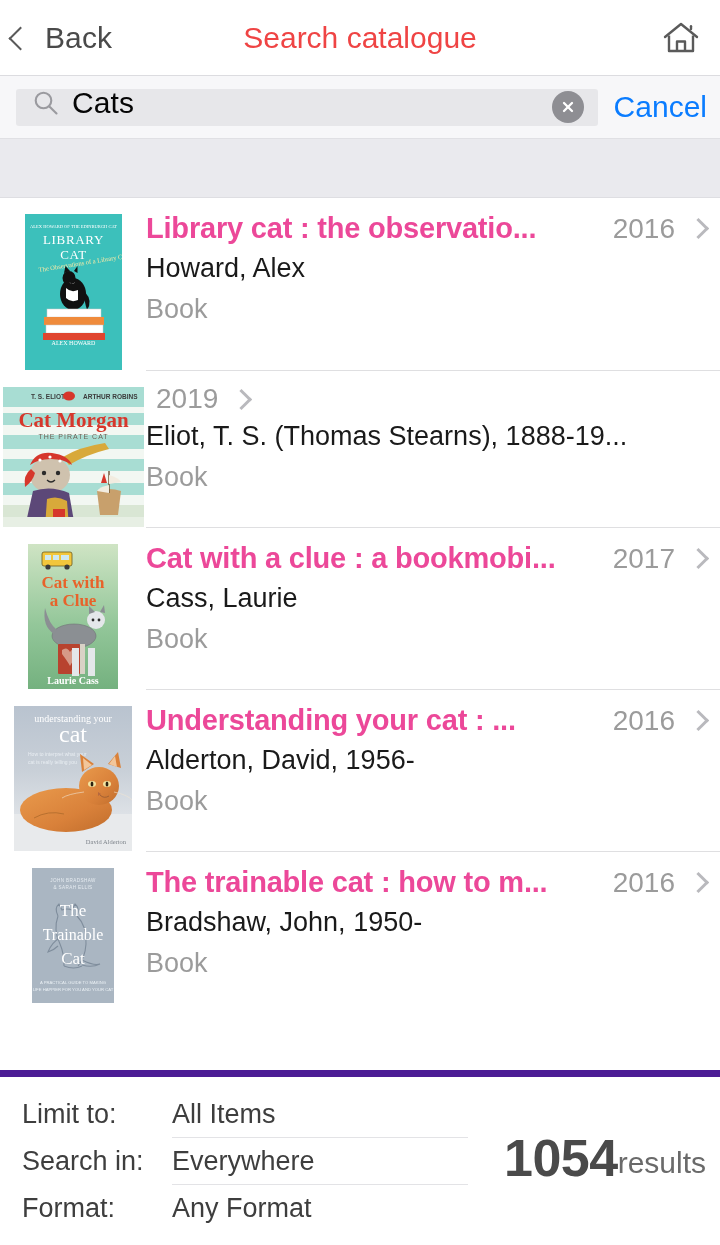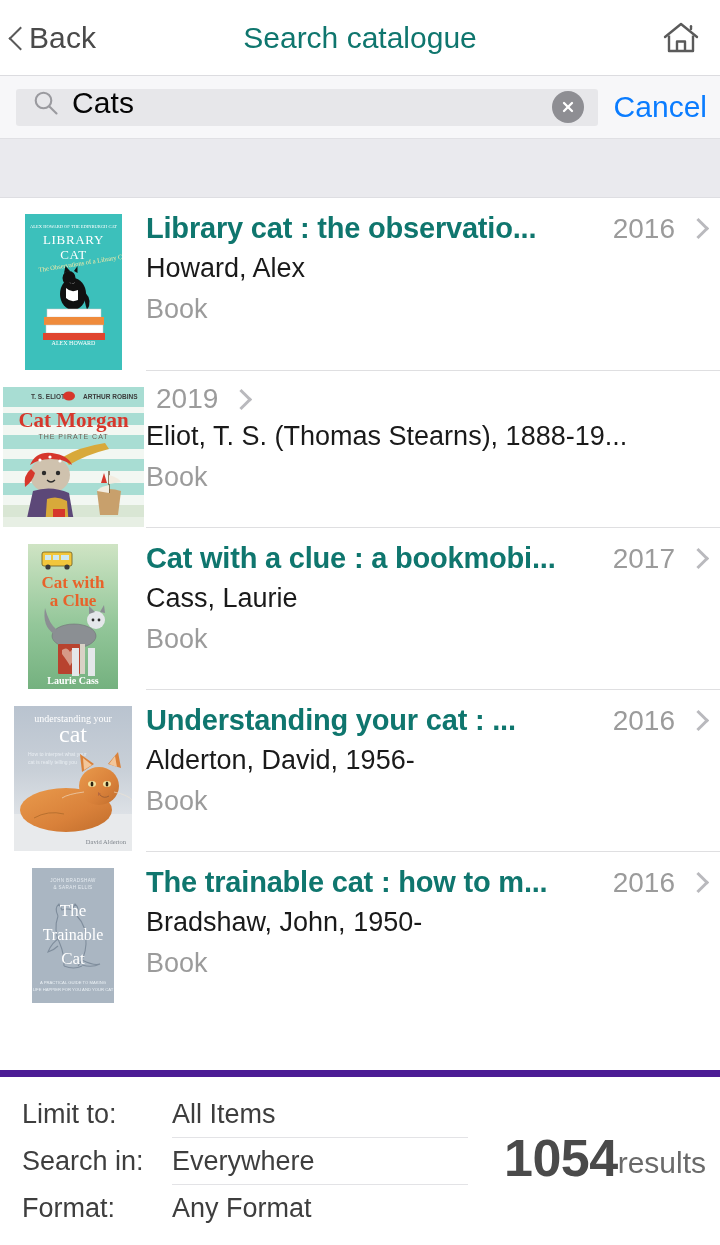--- a/index.html
+++ b/index.html
@@ -19,37 +19,37 @@
   
   .navbar {
     position: relative;
     height: 76px; flex: 0 0 76px;
     background: #ffffff;
     border-bottom: 1px solid #dcdce0;
     display: flex; align-items: center;
   }
   .nav-back {
     display: flex; align-items: center;
-    gap: 0;
+    gap: 16px;
     padding-left: 12px;
     color: #4a4a4a;
     cursor: pointer;
   }
   .nav-back .chev {
     display: block; width: 17px; height: 17px;
     border-left: 2.6px solid #5a5a5a;
     border-bottom: 2.6px solid #5a5a5a;
     transform: rotate(45deg);
     margin-top: 1px;
   }
   .nav-back-label { font-size: 30px; color: #4a4a4a; letter-spacing: .1px; }
   .nav-title {
     position: absolute; left: 0; right: 0;
     text-align: center;
-    font-size: 30px; color: #0f766e;
+    font-size: 30px; color: #ef4444;
     pointer-events: none;
   }
   .nav-home {
     position: absolute; right: 16px; top: 50%;
     transform: translateY(-50%);
     width: 46px; height: 46px;
     display: flex; align-items: center; justify-content: center;
     cursor: pointer;
   }
 
@@ -129,21 +129,21 @@
     padding-right: 14px;
     position: relative;
     min-width: 0;
   }
   .row-topline {
     display: flex; align-items: baseline;
   }
   .row-title {
     flex: 1 1 auto;
     font-size: 29px; font-weight: bold;
-    color: #0f766e;
+    color: #ec4899;
     white-space: nowrap; overflow: hidden;
     letter-spacing: -.2px;
     line-height: 1.28;
   }
   .row-year {
     flex: 0 0 auto;
     font-size: 28px; color: #9b9b9b;
     padding-left: 10px;
   }
   .row-chevron {

